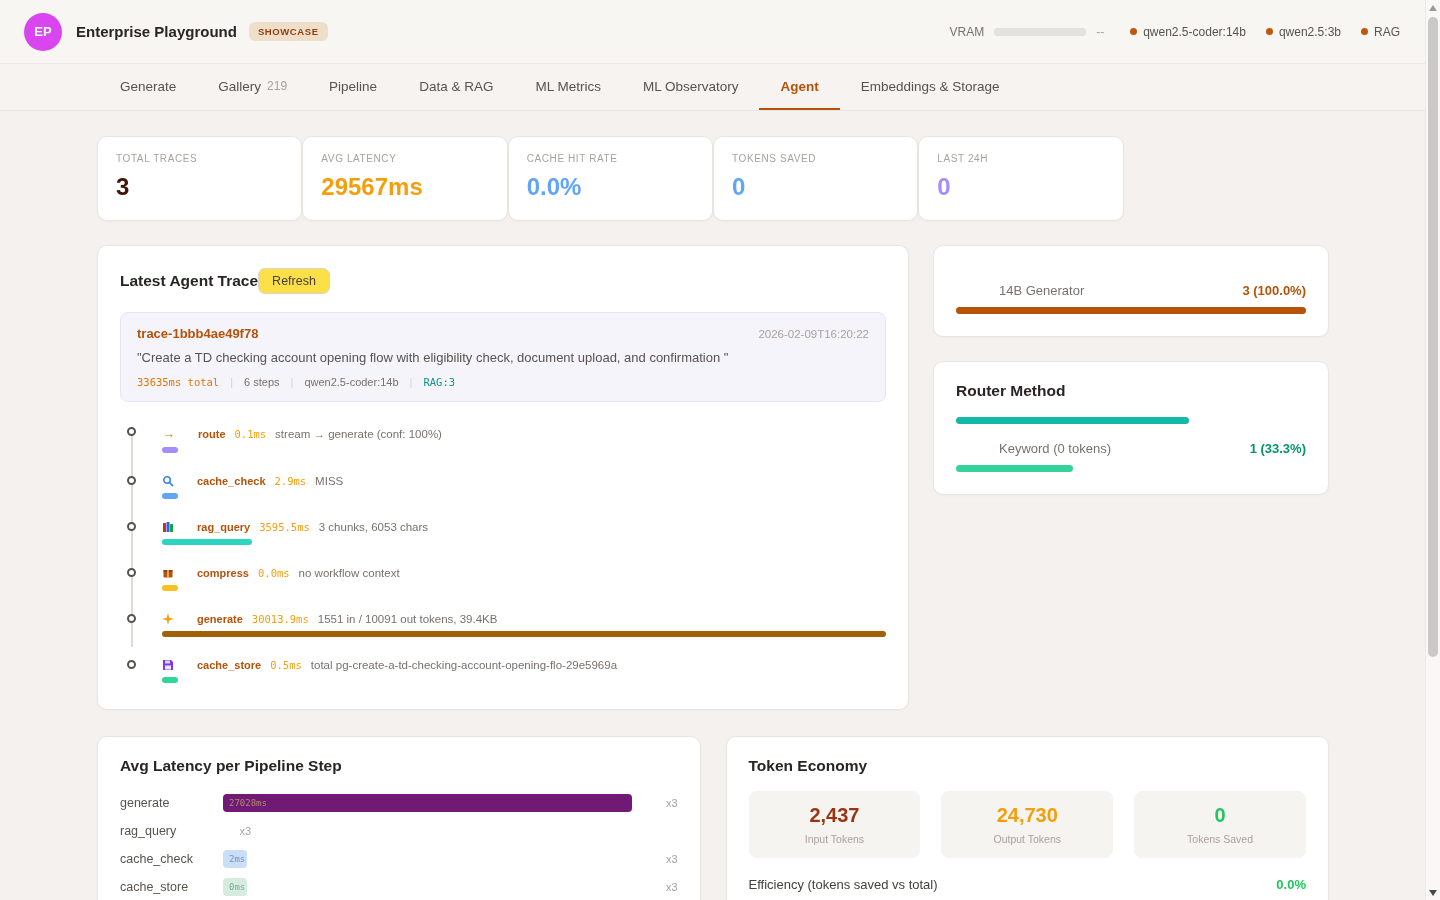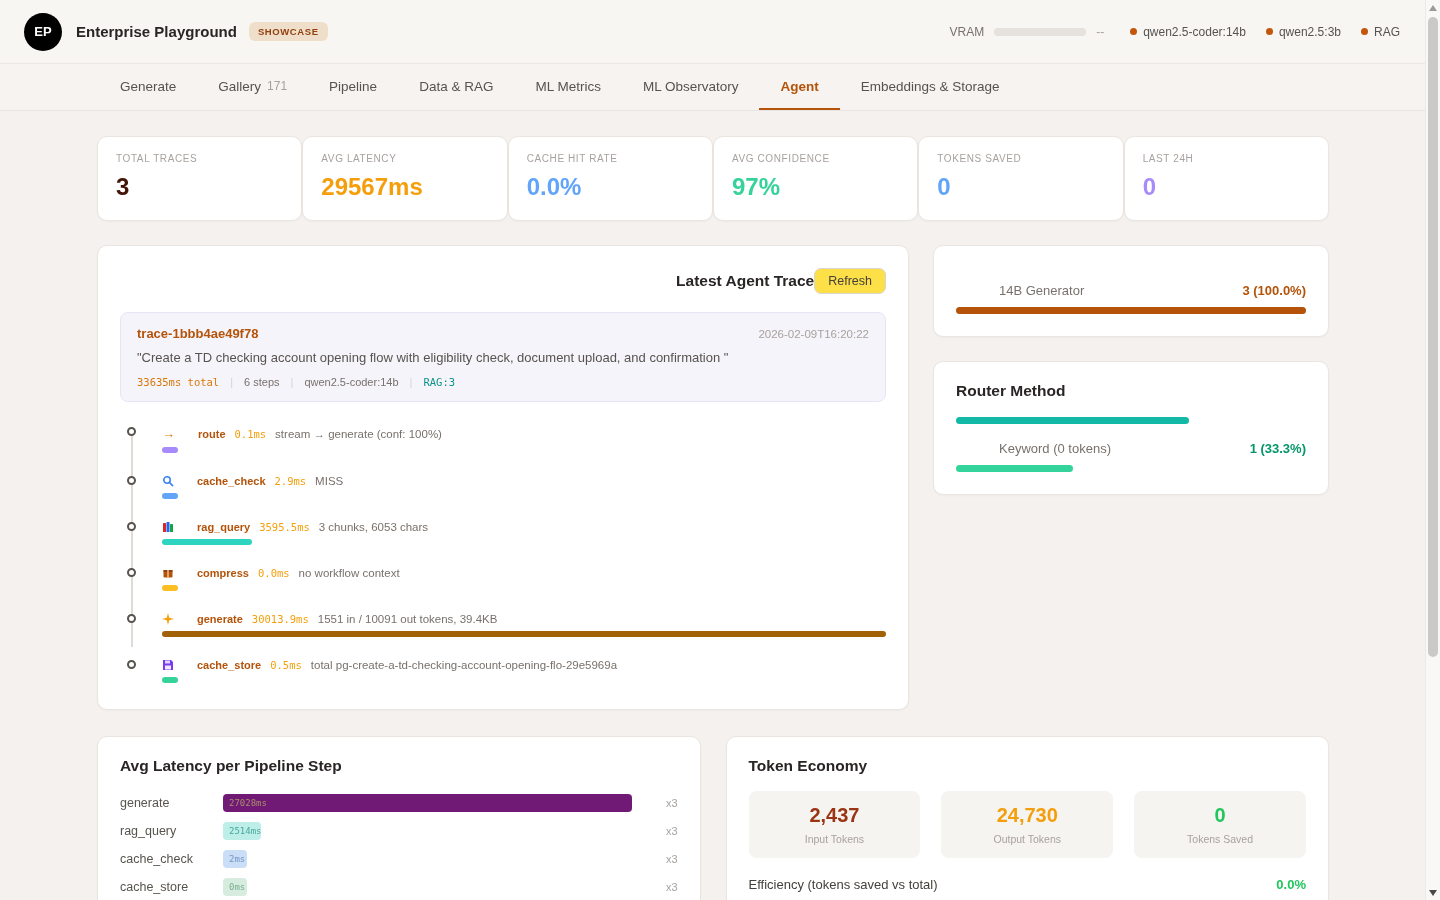--- a/index.html
+++ b/index.html
@@ -2,21 +2,21 @@
 <html><head>
 <meta charset="utf-8">
 <style>
   * { margin:0; padding:0; box-sizing:border-box; }
   html,body { width:1440px; height:900px; overflow:hidden; }
   body { font-family:"Liberation Sans","DejaVu Sans",sans-serif; background:#f4f1ee; color:#292524; }
   .page { position:relative; width:1440px; height:900px; overflow:hidden; }
 
   
   .header { height:64px; display:flex; align-items:center; padding:0 28px 0 24px; background:#f8f6f3; border-bottom:1px solid #ebe7e2; }
-  .logo { width:38px; height:38px; border-radius:50%; background:#000000; color:#fff; font-weight:bold; font-size:13px; display:flex; align-items:center; justify-content:center; flex:0 0 auto; }
+  .logo { width:38px; height:38px; border-radius:50%; background:#d946ef; color:#fff; font-weight:bold; font-size:13px; display:flex; align-items:center; justify-content:center; flex:0 0 auto; }
   .app-title { font-size:15px; font-weight:bold; color:#292524; margin-left:14px; }
   .badge { margin-left:12px; background:#efdfca; color:#92400e; font-size:9.5px; font-weight:bold; letter-spacing:.6px; padding:4px 9px; border-radius:6px; }
   .header-right { margin-left:auto; display:flex; align-items:center; gap:10px; margin-right:12px; }
   .vram-label { font-size:12px; color:#78716c; }
   .vram-bar { width:92px; height:8px; background:#e5e1dc; border-radius:4px; }
   .vram-value { font-size:12px; color:#a8a29e; margin-right:6px; }
   .model-item { display:flex; align-items:center; gap:6px; margin-left:10px; }
   .dot { width:7px; height:7px; border-radius:50%; background:#c2570b; }
   .model-name { font-size:12px; color:#57534e; }
 
@@ -32,21 +32,21 @@
 
   
   .stats { display:grid; grid-template-columns:repeat(6,1fr); margin-top:25px; }
   .stat-card { padding:16px 18px; height:85px; }
   .stat-label { font-size:10px; letter-spacing:.6px; color:#a8a29e; }
   .stat-value { font-size:24px; font-weight:bold; margin-top:9px; }
 
   
   .main { display:grid; grid-template-columns:812px 396px; gap:24px; margin-top:24px; align-items:start; }
   .trace-card { padding:22px; }
-  .trace-head { display:flex; align-items:center; justify-content:flex-end; }
+  .trace-head { display:flex; align-items:center; justify-content:flex-start; }
   .refresh-btn { background:#fde047; border:1px solid #d9d5d0; border-radius:7px; padding:5px 13px; font-size:12.5px; color:#44403c; cursor:pointer; font-family:inherit; }
   .trace-box { margin-top:18px; background:#f6f4fb; border:1px solid #e8e4f4; border-radius:8px; padding:13px 16px; }
   .trace-row1 { display:flex; justify-content:space-between; align-items:center; }
   .trace-id { font-size:13px; font-weight:bold; color:#b45309; }
   .trace-ts { font-size:11.5px; color:#a8a29e; }
   .trace-prompt { margin-top:9px; font-size:13px; color:#57534e; }
   .trace-meta { margin-top:11px; display:flex; align-items:center; gap:11px; font-size:11px; }
   .meta-total { font-family:"DejaVu Sans Mono",monospace; color:#d97706; font-size:10.5px; }
   .meta-sep { color:#d6d3d1; }
   .meta-steps,.meta-model { color:#78716c; }
@@ -125,21 +125,21 @@
       </span>
     </div>
   </div>
 
   <div class="nav">
     <div class="tab">
         <span>Generate</span>
       </div>
     <div class="tab">
         <span>Gallery</span>
-        <span class="tab-count">171</span>
+        <span class="tab-count">219</span>
       </div>
     <div class="tab">
         <span>Pipeline</span>
       </div>
     <div class="tab">
         <span>Data &amp; RAG</span>
       </div>
     <div class="tab">
         <span>ML Metrics</span>
       </div>
@@ -161,24 +161,20 @@
         <div class="stat-label">TOTAL TRACES</div>
         <div class="stat-value" style="color: rgb(67, 20, 7);">3</div>
       </div>
       <div class="card stat-card">
         <div class="stat-label">AVG LATENCY</div>
         <div class="stat-value" style="color: rgb(245, 158, 11);">29567ms</div>
       </div>
       <div class="card stat-card">
         <div class="stat-label">CACHE HIT RATE</div>
         <div class="stat-value" style="color: rgb(96, 165, 250);">0.0%</div>
-      </div>
-      <div class="card stat-card">
-        <div class="stat-label">AVG CONFIDENCE</div>
-        <div class="stat-value" style="color: rgb(52, 211, 153);">97%</div>
       </div>
       <div class="card stat-card">
         <div class="stat-label">TOKENS SAVED</div>
         <div class="stat-value" style="color: rgb(96, 165, 250);">0</div>
       </div>
       <div class="card stat-card">
         <div class="stat-label">LAST 24H</div>
         <div class="stat-value" style="color: rgb(167, 139, 250);">0</div>
       </div>
     </div>
@@ -343,23 +339,20 @@
           <div class="lat-row">
             <span class="lat-label">generate</span>
             <span class="lat-bar-area">
                 <span class="lat-bar" style="display: flex; background: #701a75; width: 96%; color: rgb(171, 142, 109);">27028ms</span>
               </span>
             <span class="lat-count">x3</span>
           </div>
 
           <div class="lat-row">
             <span class="lat-label">rag_query</span>
-            <span class="lat-bar-area">
-                <span class="lat-bar" style="display: flex; background: rgb(189, 238, 232); width: 9%; color: rgb(71, 168, 157);">2514ms</span>
-              </span>
             <span class="lat-count">x3</span>
           </div>
 
           <div class="lat-row">
             <span class="lat-label">cache_check</span>
             <span class="lat-bar-area">
                 <span class="lat-bar" style="display: flex; background: rgb(202, 222, 247); width: 24px; color: rgb(118, 149, 196);">2ms</span>
               </span>
             <span class="lat-count">x3</span>
           </div>

